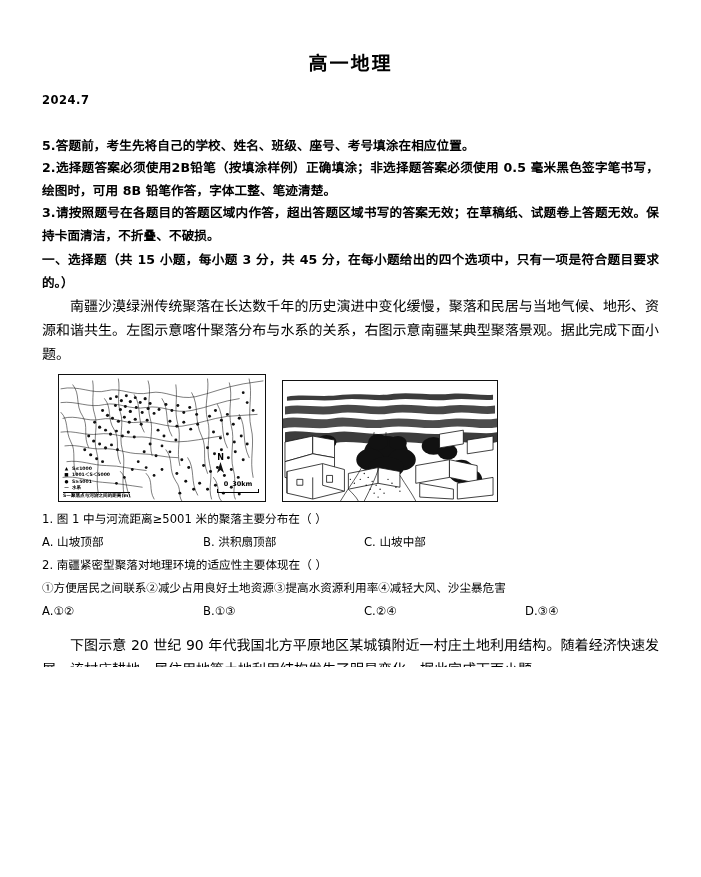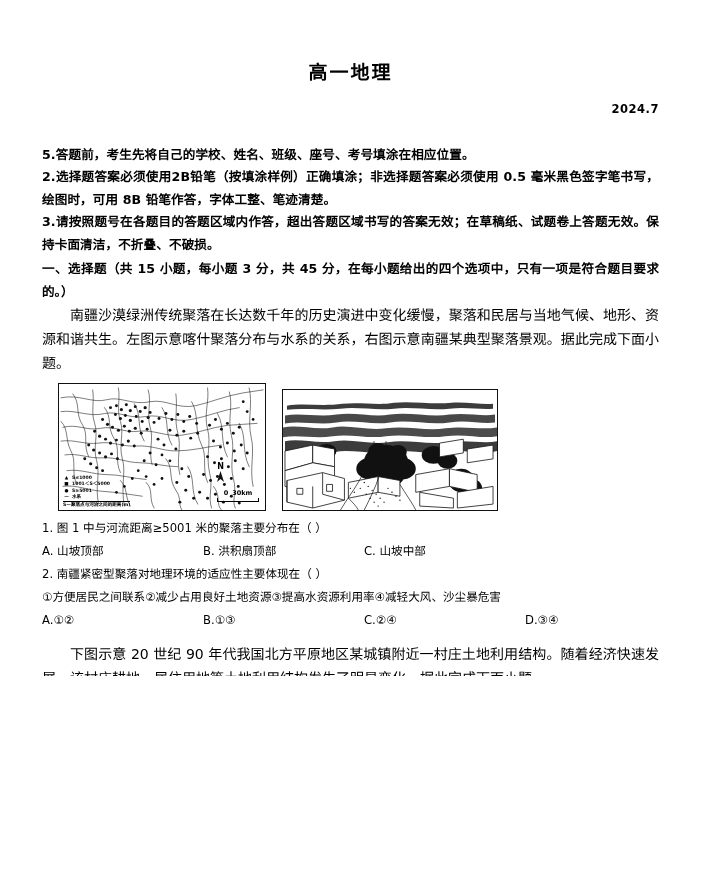--- a/index.html
+++ b/index.html
@@ -9,21 +9,21 @@
     background: #ffffff;
   }
   body {
     font-family: "DejaVu Sans", "Liberation Sans", sans-serif;
     color: #000000;
   }
   #page {
     position: relative;
     width: 701px;
     height: 659px;
-    margin: 17px auto;
+    margin: 8px auto;
     background: #ffffff;
     overflow: hidden;
     box-sizing: border-box;
   }
   .content {
     padding: 0 42px;
     box-sizing: border-box;
   }
 
   
@@ -31,21 +31,21 @@
     text-align: center;
     font-size: 19px;
     font-weight: bold;
     letter-spacing: 2px;
     margin: 0;
     padding-top: 44px;
     line-height: 1.2;
     font-family: "DejaVu Sans", "Liberation Sans", sans-serif;
   }
   .doc-date {
-    text-align: right;
+    text-align: left;
     font-size: 11.5px;
     font-weight: bold;
     margin: 0;
     padding-top: 18px;
     letter-spacing: 0.5px;
   }
 
   
   .instructions {
     margin-top: 28px;
@@ -79,20 +79,21 @@
   
   .q-stem {
     font-size: 11.6px;
     line-height: 23px;
     margin: 0;
   }
   .q-statements {
     font-size: 11.6px;
     line-height: 23px;
     margin: 0;
+    font-family: Liberation Mono, monospace;
   }
   .q-options {
     display: flex;
     font-size: 11.6px;
     line-height: 23px;
     margin: 0;
     gap: 32px;
   }
   .q-options .opt {
     flex: 0 0 129px;

